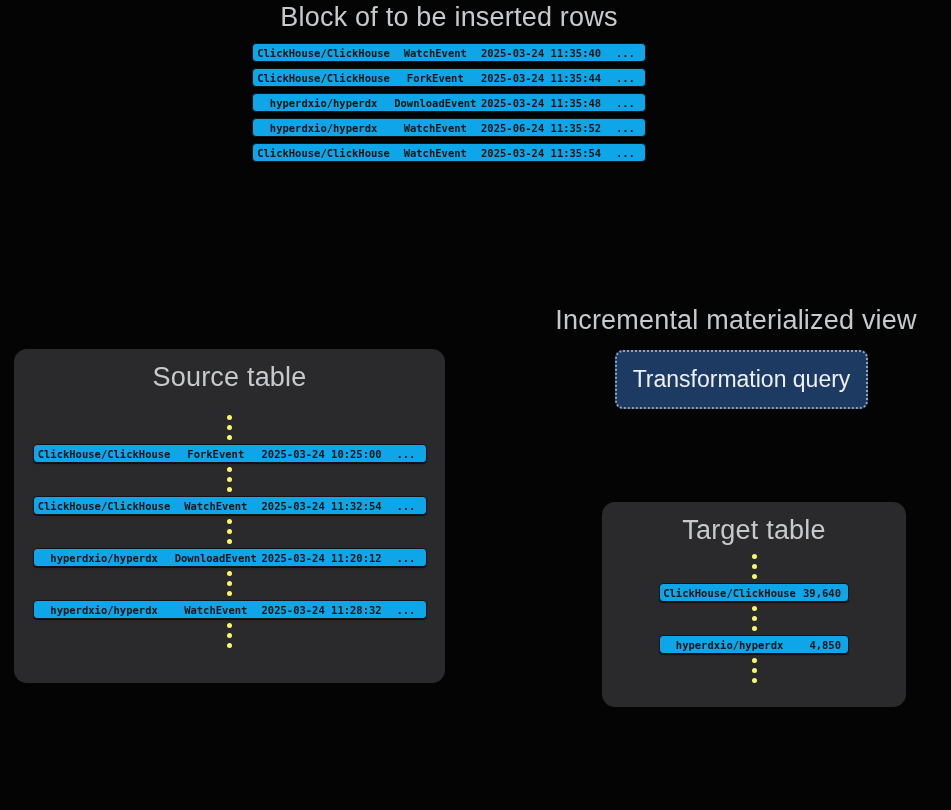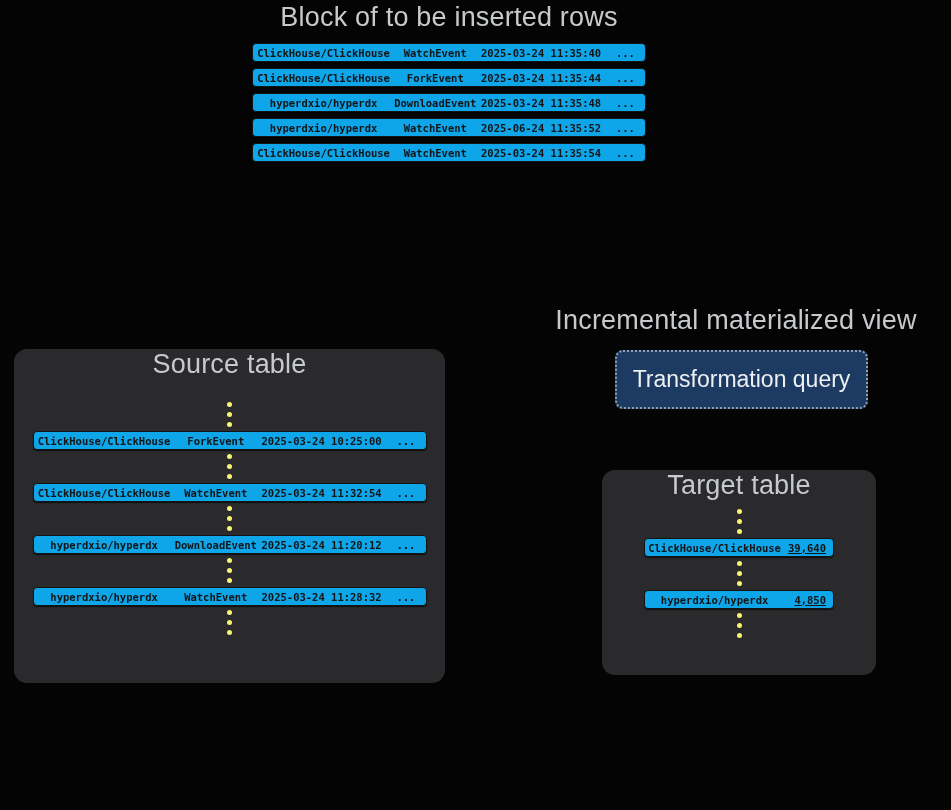--- a/index.html
+++ b/index.html
@@ -33,41 +33,41 @@
     align-items: center;
     font-family: "DejaVu Sans Mono", monospace;
     font-weight: bold;
     font-size: 10.5px;
     color: #141414;
     flex: none;
   }
   .event-row { width: 394px; grid-template-columns: 36% 21% 33% 10%; }
   .count-row { width: 190px; grid-template-columns: 74% 26%; }
   .cell { text-align: center; white-space: nowrap; overflow: visible; }
-  .count-row .count { text-align: right; padding-right: 7px; text-decoration: underline; }
+  .count-row .count { text-align: right; padding-right: 7px; }
 
   
   .insert-block {
     position: absolute; left: 252px; top: 2px; width: 394px;
   }
   .insert-block .diagram-title { margin-bottom: 10px; }
   .insert-block .event-row { margin-bottom: 6px; }
 
   
   .panel {
     position: absolute;
     background: #2a2a2c;
     border-radius: 13px;
     display: flex;
     flex-direction: column;
     align-items: center;
   }
   .source-panel { left: 14px; top: 349px; width: 431px; height: 334px; }
-  .target-panel { left: 602px; top: 470px; width: 274px; height: 205px; }
-  .panel .diagram-title { line-height: 31px; }
+  .target-panel { left: 602px; top: 502px; width: 304px; height: 205px; }
+  .panel .diagram-title { margin-top: 13px; line-height: 31px; }
 
   .rows-with-dots {
     display: flex; flex-direction: column; align-items: center;
   }
   .source-panel .rows-with-dots { margin-top: 18px; }
   .target-panel .rows-with-dots { margin-top: 4px; }
 
   .dots {
     display: flex; flex-direction: column; align-items: center;
     gap: 5px; margin: 4px 0; flex: none;

